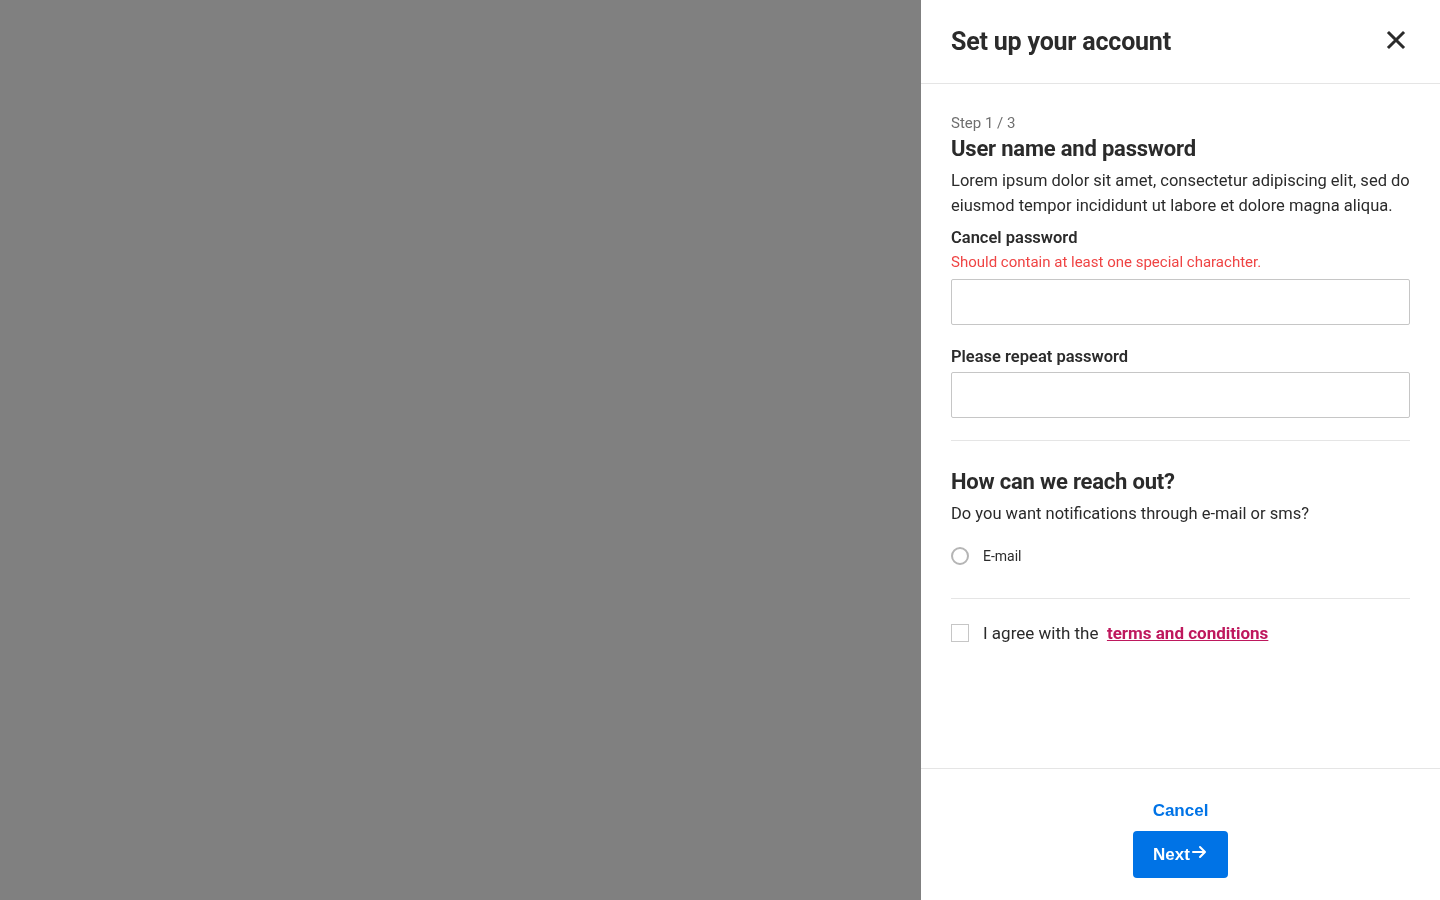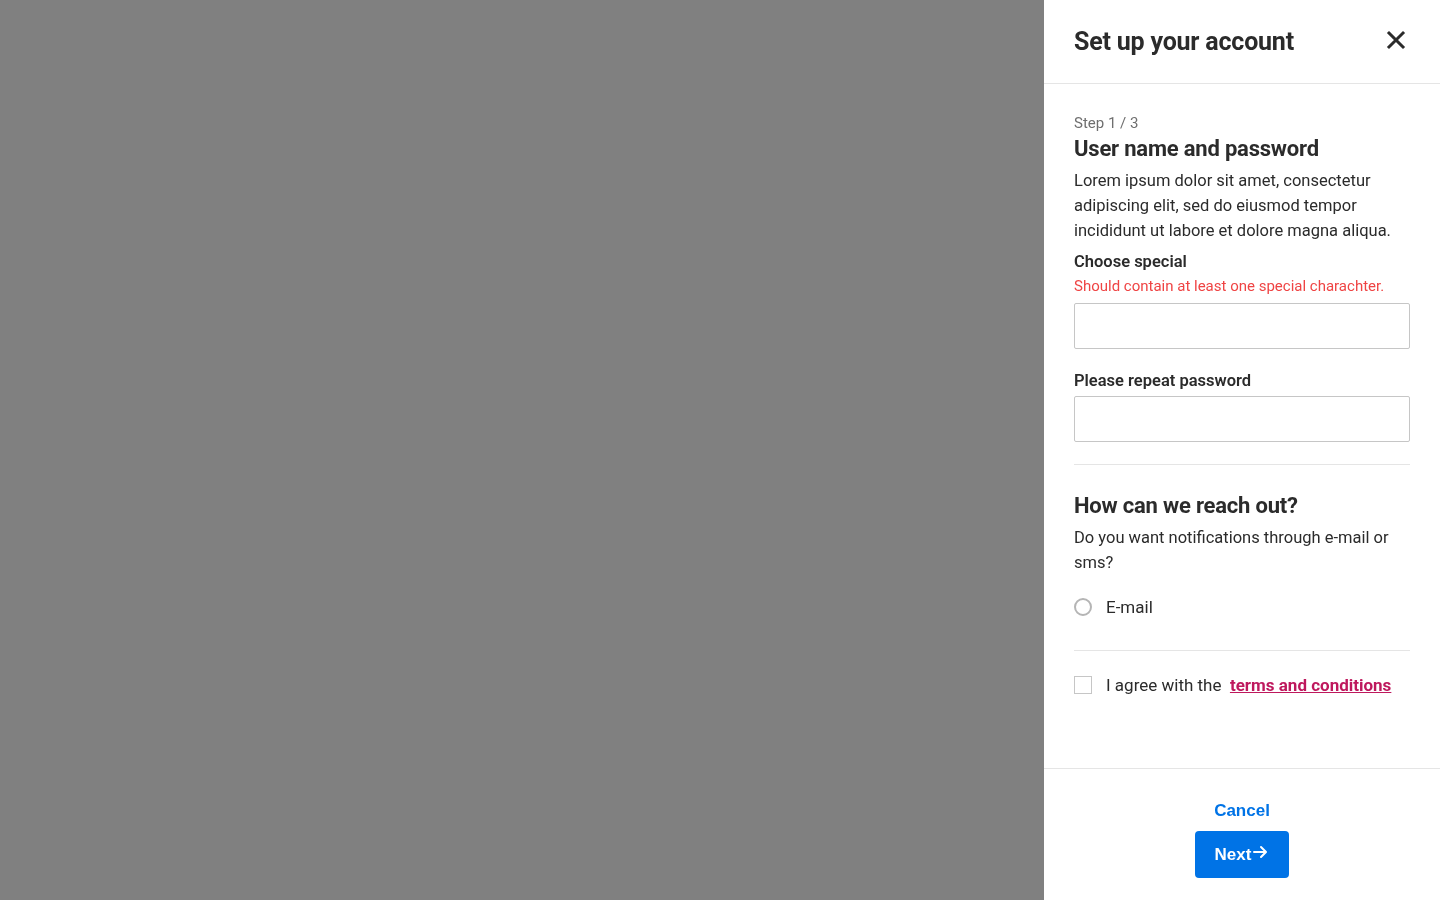--- a/index.html
+++ b/index.html
@@ -6,21 +6,21 @@
   html, body { width: 1440px; height: 900px; font-family: -apple-system, BlinkMacSystemFont, "Segoe UI", Roboto, Helvetica, Arial, sans-serif; overflow: hidden; }
   .backdrop {
     position: absolute;
     inset: 0;
     background: #808080;
   }
   .panel {
     position: absolute;
     top: 0; right: 0;
     height: 900px;
-    width: 396px;
+    width: 519px;
     background: #ffffff;
     display: flex;
     flex-direction: column;
   }
   .panel-header {
     display: flex;
     align-items: center;
     justify-content: space-between;
     padding: 26px 30px 26px 30px;
     border-bottom: 1px solid #e5e5e5;
@@ -103,21 +103,21 @@
     border-radius: 50%;
     border: 2px solid #b5b5b5;
     display: flex; align-items: center; justify-content: center;
     background: #fff;
   }
   .radio-outer.selected { border-color: #0073e6; }
   .radio-inner {
     width: 8px; height: 8px; border-radius: 50%;
     background: #0073e6;
   }
-  .radio-label { font-size: 17px; color: #2b2b2b; }
+  .radio-label { font-size: 14px; color: #2b2b2b; }
   .checkbox-row {
     display: flex;
     align-items: center;
     gap: 14px;
     margin-top: 4px;
   }
   .checkbox-box {
     width: 18px; height: 18px;
     border: 1.5px solid #c6c6c6;
     background: #fff;
@@ -176,21 +176,21 @@
   </header>
 
   <div class="panel-body">
 
     <div class="step-indicator">Step 1 / 3</div>
     <h2 class="section-heading">User name and password</h2>
     <p class="section-desc">Lorem ipsum dolor sit amet, consectetur adipiscing elit, sed do eiusmod tempor incididunt ut labore et dolore magna aliqua.</p>
 
 
     <div class="field">
-      <label class="field-label">Choose special</label>
+      <label class="field-label">Cancel password</label>
       <div class="field-hint">Should contain at least one special charachter.</div>
       <input type="password" class="text-input" value="" style="">
     </div>
 
     <div class="field">
       <label class="field-label">Please repeat password</label>
       <input type="password" class="text-input" value="" style="">
     </div>
 
     <hr class="divider">

